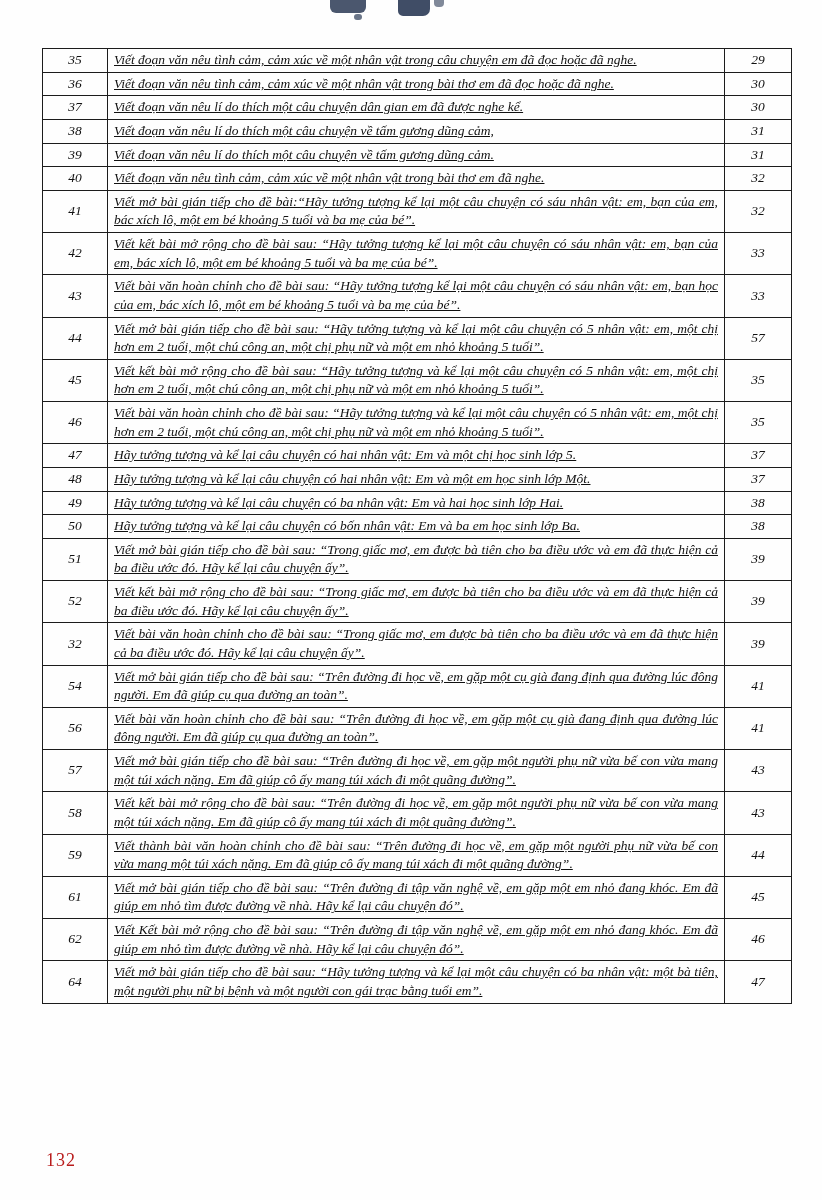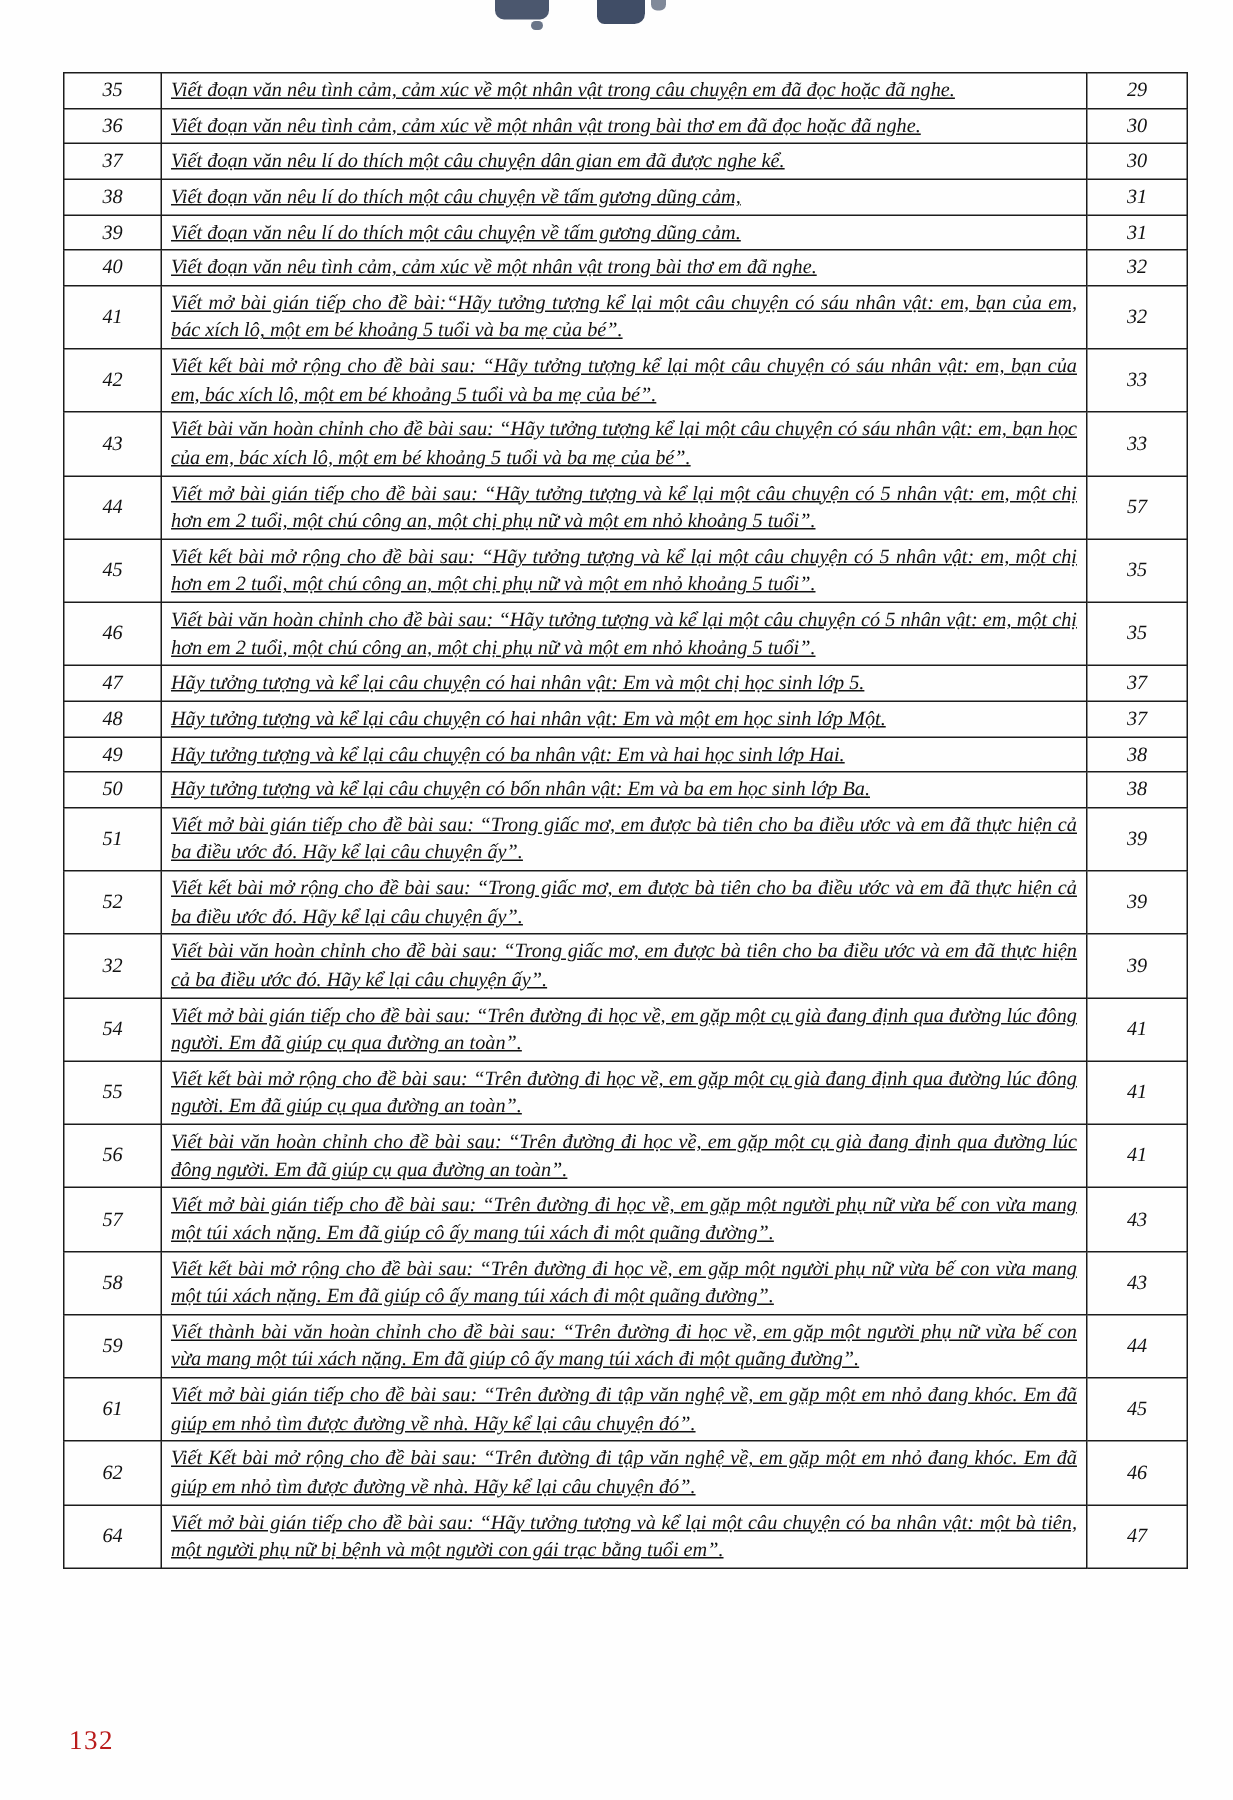--- a/index.html
+++ b/index.html
@@ -176,25 +176,20 @@
           <td class="col-num">32</td>
           <td class="col-text">Viết bài văn hoàn chỉnh cho đề bài sau: “Trong giấc mơ, em được bà tiên cho ba điều ước và em đã thực hiện cả ba điều ước đó. Hãy kể lại câu chuyện ấy”.</td>
           <td class="col-page">39</td>
         </tr>
         <tr>
           <td class="col-num">54</td>
           <td class="col-text">Viết mở bài gián tiếp cho đề bài sau: “Trên đường đi học về, em gặp một cụ già đang định qua đường lúc đông người. Em đã giúp cụ qua đường an toàn”.</td>
           <td class="col-page">41</td>
         </tr>
         <tr>
-          <td class="col-num">55</td>
-          <td class="col-text">Viết kết bài mở rộng cho đề bài sau: “Trên đường đi học về, em gặp một cụ già đang định qua đường lúc đông người. Em đã giúp cụ qua đường an toàn”.</td>
-          <td class="col-page">41</td>
-        </tr>
-        <tr>
           <td class="col-num">56</td>
           <td class="col-text">Viết bài văn hoàn chỉnh cho đề bài sau: “Trên đường đi học về, em gặp một cụ già đang định qua đường lúc đông người. Em đã giúp cụ qua đường an toàn”.</td>
           <td class="col-page">41</td>
         </tr>
         <tr>
           <td class="col-num">57</td>
           <td class="col-text">Viết mở bài gián tiếp cho đề bài sau: “Trên đường đi học về, em gặp một người phụ nữ vừa bế con vừa mang một túi xách nặng. Em đã giúp cô ấy mang túi xách đi một quãng đường”.</td>
           <td class="col-page">43</td>
         </tr>
         <tr>

